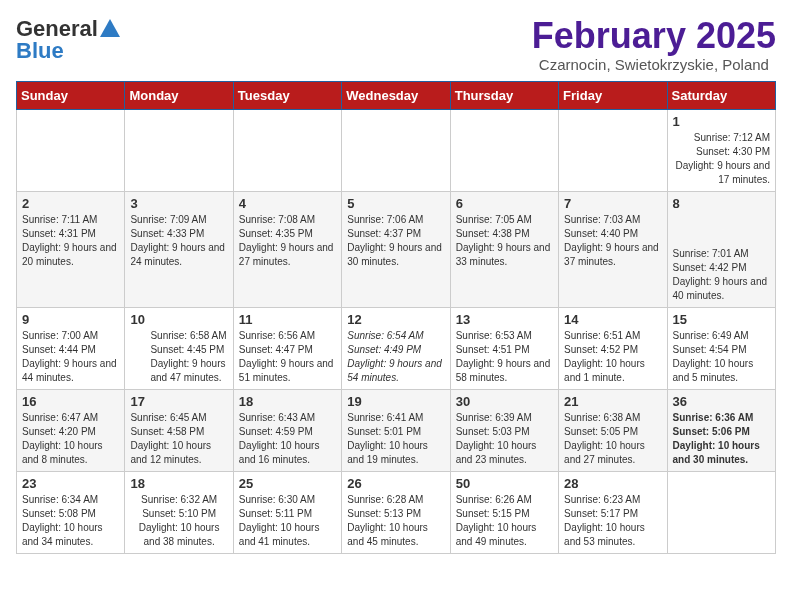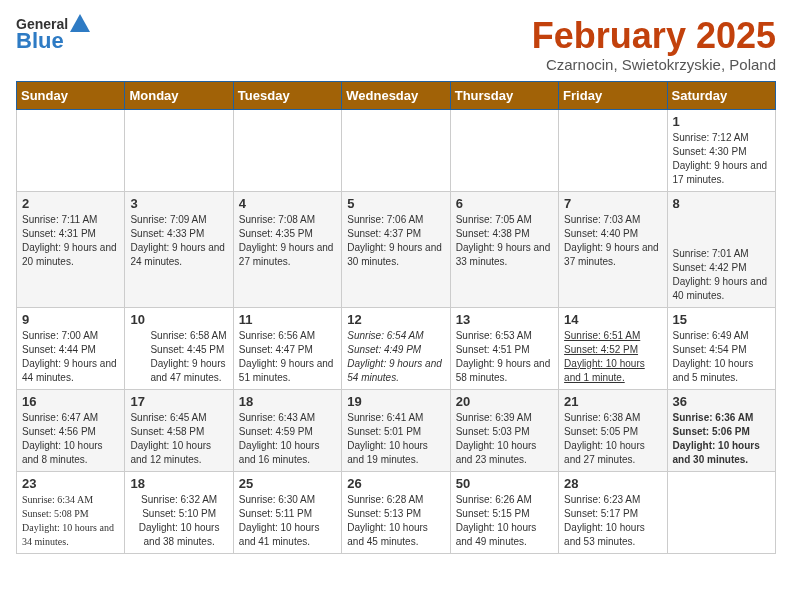--- a/index.html
+++ b/index.html
@@ -20,34 +20,35 @@
       display: flex;
       flex-direction: column;
       align-items: flex-start;
     }
     .title-area {
       text-align: right;
     }
     .month-title {
       font-size: 36px;
       font-weight: bold;
-      color: #c2410c;
+      color: #4c1d95;
       line-height: 1.1;
     }
     .subtitle {
       font-size: 15px;
       color: #555;
+      text-align: center;
     }
     .calendar {
       width: 100%;
       border-collapse: collapse;
       border: 1px solid #ccc;
     }
     .calendar th {
-      background-color: #a16207;
+      background-color: #b91c1c;
       color: #fff;
       font-size: 13px;
       font-weight: bold;
       padding: 6px 4px;
       text-align: left;
       border: 1px solid #2060a0;
     }
     .calendar td {
       vertical-align: top;
       width: 108px;
@@ -80,21 +81,21 @@
       display: flex;
       align-items: center;
     }
   </style>
 </head>
 <body>
 
 <div class="header">
   <div class="logo">
     <div class="logo-wrapper">
-      <span style="font-size:14px;font-weight:bold;color:#333;">General</span>
+      <span style="font-size:22px;font-weight:bold;color:#333;">General</span>
       <svg width="20" height="18" viewBox="0 0 20 18" style="margin-left:2px;margin-top:-2px;">
         <polygon points="10,0 20,18 0,18" fill="#2e7bc4"></polygon>
       </svg>
     </div>
     <span style="font-size:22px;font-weight:bold;color:#2e7bc4;margin-top:-4px;">Blue</span>
   </div>
   <div class="title-area">
     <div class="month-title">February 2025</div>
     <div class="subtitle">Czarnocin, Swietokrzyskie, Poland</div>
   </div>
@@ -115,21 +116,21 @@
   <tbody id="calendar-body">
   <tr>
         <td class="empty-cell"></td>
         <td class="empty-cell"></td>
         <td class="empty-cell"></td>
         <td class="empty-cell"></td>
         <td class="empty-cell"></td>
         <td class="empty-cell"></td>
         <td>
           <span class="day-num">1</span>
-          <div class="day-info" style="white-space: pre-line;">Sunrise: 7:12 AM
+          <div class="day-info" style="white-space: pre-line; text-align: right;">Sunrise: 7:12 AM
 Sunset: 4:30 PM
 Daylight: 9 hours and 17 minutes.</div>
         </td>
       </tr>
       <tr>
         <td>
           <span class="day-num">2</span>
           <div class="day-info" style="white-space: pre-line;">Sunrise: 7:11 AM
 Sunset: 4:31 PM
 Daylight: 9 hours and 20 minutes.</div>
@@ -197,36 +198,36 @@
 Daylight: 9 hours and 54 minutes.</div>
         </td>
         <td>
           <span class="day-num">13</span>
           <div class="day-info" style="white-space: pre-line;">Sunrise: 6:53 AM
 Sunset: 4:51 PM
 Daylight: 9 hours and 58 minutes.</div>
         </td>
         <td>
           <span class="day-num">14</span>
-          <div class="day-info" style="white-space: pre-line; text-decoration: underline;">Sunrise: 6:51 AM
+          <div class="day-info" style="white-space: pre-line;">Sunrise: 6:51 AM
 Sunset: 4:52 PM
 Daylight: 10 hours and 1 minute.</div>
         </td>
         <td>
           <span class="day-num">15</span>
           <div class="day-info" style="white-space: pre-line;">Sunrise: 6:49 AM
 Sunset: 4:54 PM
 Daylight: 10 hours and 5 minutes.</div>
         </td>
       </tr>
       <tr>
         <td>
           <span class="day-num">16</span>
           <div class="day-info" style="white-space: pre-line;">Sunrise: 6:47 AM
-Sunset: 4:56 PM
+Sunset: 4:20 PM
 Daylight: 10 hours and 8 minutes.</div>
         </td>
         <td>
           <span class="day-num">17</span>
           <div class="day-info" style="white-space: pre-line;">Sunrise: 6:45 AM
 Sunset: 4:58 PM
 Daylight: 10 hours and 12 minutes.</div>
         </td>
         <td>
           <span class="day-num">18</span>
@@ -234,42 +235,42 @@
 Sunset: 4:59 PM
 Daylight: 10 hours and 16 minutes.</div>
         </td>
         <td>
           <span class="day-num">19</span>
           <div class="day-info" style="white-space: pre-line;">Sunrise: 6:41 AM
 Sunset: 5:01 PM
 Daylight: 10 hours and 19 minutes.</div>
         </td>
         <td>
-          <span class="day-num">20</span>
+          <span class="day-num">30</span>
           <div class="day-info" style="white-space: pre-line;">Sunrise: 6:39 AM
 Sunset: 5:03 PM
 Daylight: 10 hours and 23 minutes.</div>
         </td>
         <td>
           <span class="day-num">21</span>
           <div class="day-info" style="white-space: pre-line;">Sunrise: 6:38 AM
 Sunset: 5:05 PM
 Daylight: 10 hours and 27 minutes.</div>
         </td>
         <td>
           <span class="day-num">36</span>
           <div class="day-info" style="white-space: pre-line; font-weight: bold;">Sunrise: 6:36 AM
 Sunset: 5:06 PM
 Daylight: 10 hours and 30 minutes.</div>
         </td>
       </tr>
       <tr>
         <td>
           <span class="day-num">23</span>
-          <div class="day-info" style="white-space: pre-line; font-family: Liberation Serif, serif;">Sunrise: 6:34 AM
+          <div class="day-info" style="white-space: pre-line;">Sunrise: 6:34 AM
 Sunset: 5:08 PM
 Daylight: 10 hours and 34 minutes.</div>
         </td>
         <td>
           <span class="day-num">18</span>
           <div class="day-info" style="white-space: pre-line; text-align: center;">Sunrise: 6:32 AM
 Sunset: 5:10 PM
 Daylight: 10 hours and 38 minutes.</div>
         </td>
         <td>

